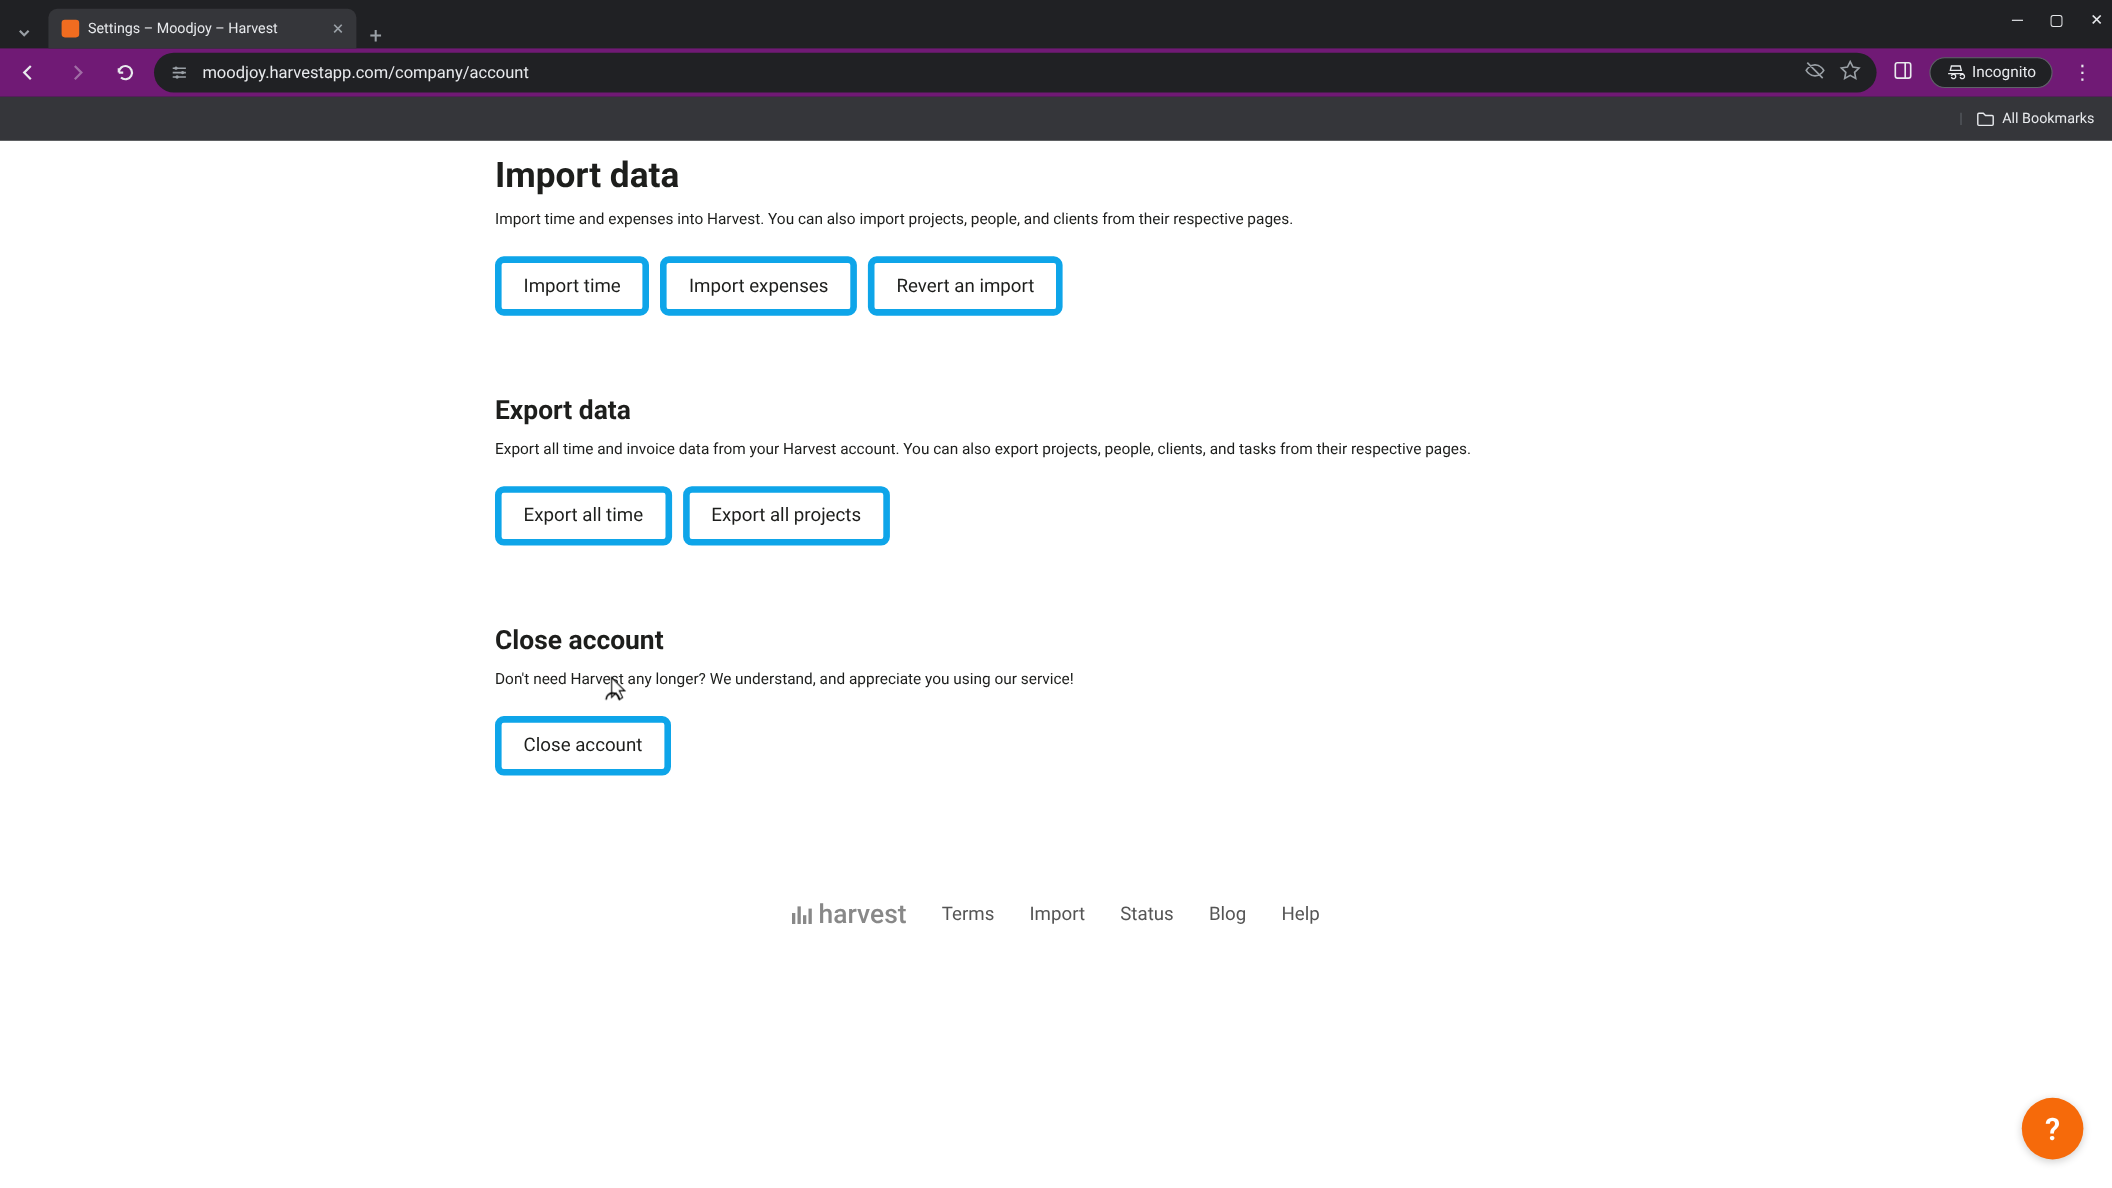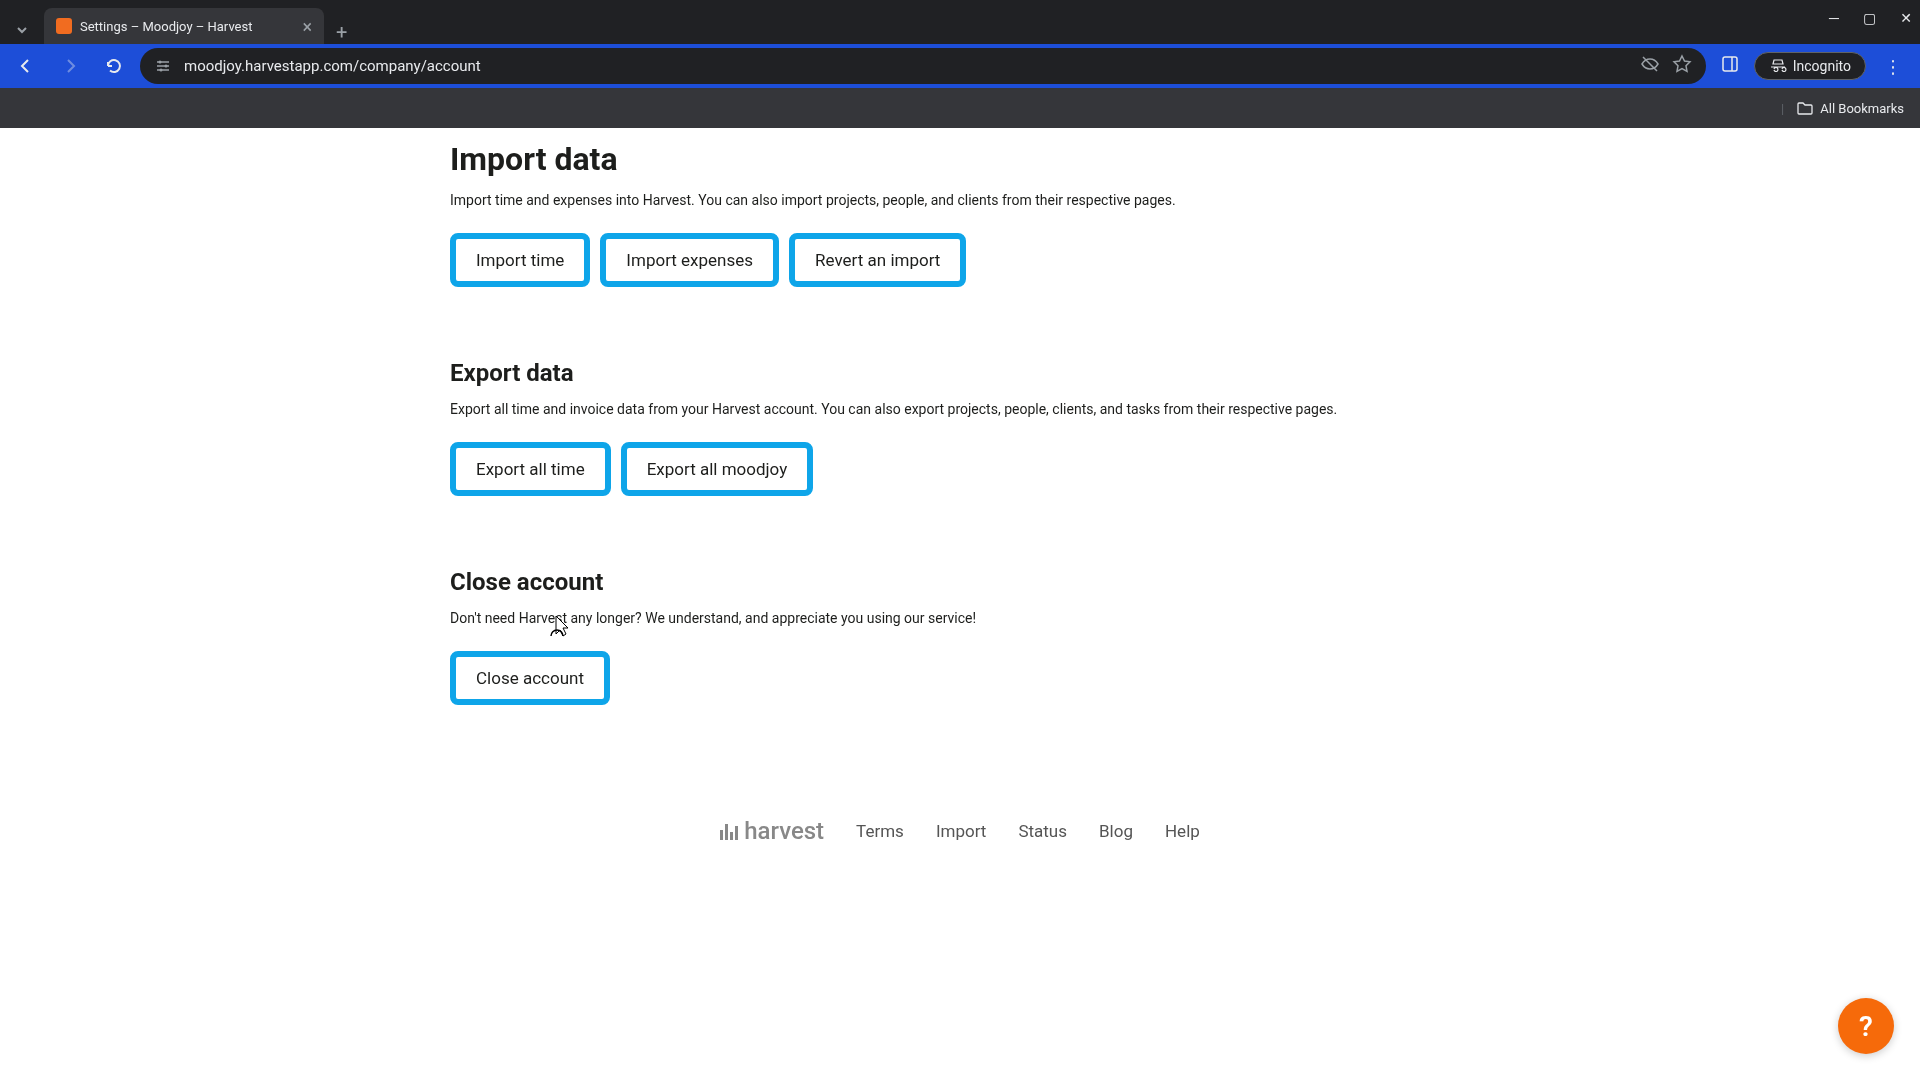--- a/index.html
+++ b/index.html
@@ -10,21 +10,21 @@
     .tab-bar { display: flex; align-items: flex-end; height: 44px; padding: 0 8px; }
     .tab-menu { width: 28px; height: 28px; border-radius: 4px; display: flex; align-items: center; justify-content: center; color: #9aa0a6; margin-right: 8px; cursor: pointer; }
     .tab { background: #35363a; border-radius: 8px 8px 0 0; height: 36px; display: flex; align-items: center; padding: 0 12px; min-width: 280px; position: relative; margin-top: 8px; }
     .tab-favicon { width: 16px; height: 16px; background: #f16c20; border-radius: 3px; margin-right: 8px; flex-shrink: 0; }
     .tab-title { color: #e8eaed; font-size: 13px; flex: 1; white-space: nowrap; overflow: hidden; }
     .tab-close { color: #9aa0a6; margin-left: 8px; cursor: pointer; font-size: 18px; }
     .new-tab { color: #9aa0a6; margin-left: 12px; cursor: pointer; font-size: 20px; margin-top: 8px; }
     .window-controls { position: absolute; right: 8px; top: 10px; display: flex; gap: 24px; color: #e8eaed; }
     .window-controls span { cursor: pointer; font-size: 14px; }
     
-    .address-bar-row { display: flex; align-items: center; height: 44px; padding: 0 8px; gap: 8px; background: #1d4ed8; }
+    .address-bar-row { display: flex; align-items: center; height: 44px; padding: 0 8px; gap: 8px; background: #701a75; }
     .nav-btn { width: 36px; height: 36px; display: flex; align-items: center; justify-content: center; color: #9aa0a6; border-radius: 50%; cursor: pointer; }
     .nav-btn.disabled { opacity: 0.4; }
     .address-bar { flex: 1; background: #202124; border-radius: 20px; height: 36px; display: flex; align-items: center; padding: 0 14px; gap: 12px; }
     .site-info { color: #9aa0a6; display: flex; align-items: center; }
     .url-text { color: #e8eaed; font-size: 15px; flex: 1; }
     .addr-icon { color: #9aa0a6; cursor: pointer; }
     .incognito-badge { display: flex; align-items: center; gap: 6px; background: #202124; color: #e8eaed; padding: 4px 14px; border-radius: 16px; font-size: 14px; border: 1px solid #5f6368; }
     .menu-dots { color: #e8eaed; padding: 0 10px; cursor: pointer; font-size: 18px; }
     
     .bookmarks-row { height: 40px; display: flex; align-items: center; justify-content: flex-end; padding: 0 16px; background: #35363a; color: #e8eaed; font-size: 13px; }
@@ -156,21 +156,21 @@
         <button class="btn">Import expenses</button>
         <button class="btn">Revert an import</button>
       </div>
     </div>
 
     <div class="section">
       <h2>Export data</h2>
       <p>Export all time and invoice data from your Harvest account. You can also export projects, people, clients, and tasks from their respective pages.</p>
       <div class="btn-row">
         <button class="btn">Export all time</button>
-        <button class="btn">Export all moodjoy</button>
+        <button class="btn">Export all projects</button>
       </div>
     </div>
 
     <div class="section">
       <h2>Close account</h2>
       <p>Don't need Harvest any longer? We understand, and appreciate you using our service!</p>
       <div class="btn-row">
         <button class="btn">Close account</button>
       </div>
     </div>

